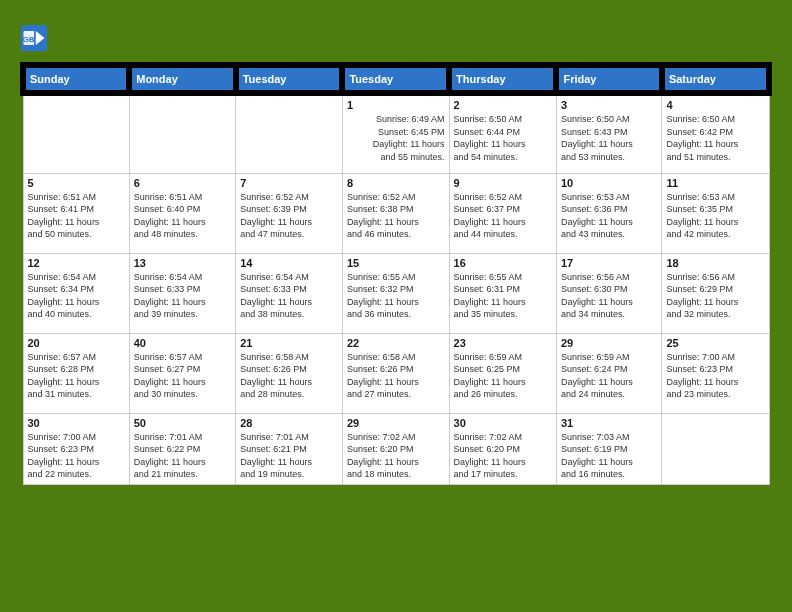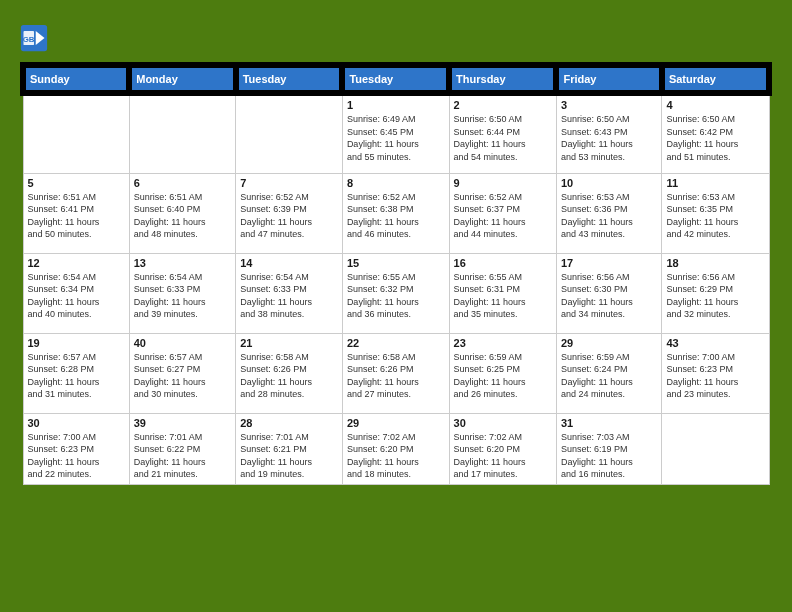--- a/index.html
+++ b/index.html
@@ -126,21 +126,21 @@
           <th>Saturday</th>
         </tr>
     </thead>
     <tbody id="calendar-body">
     <tr>
           <td class="empty-cell"></td>
           <td class="empty-cell"></td>
           <td class="empty-cell"></td>
           <td>
             <span class="day-number">1</span>
-            <div class="day-info" style="white-space: pre-line;">Sunrise: 6:49 AM
+            <div class="day-info" style="white-space: pre-line; text-align: right;">Sunrise: 6:49 AM
 Sunset: 6:45 PM
 Daylight: 11 hours
 and 55 minutes.</div>
           </td>
           <td>
             <span class="day-number">2</span>
             <div class="day-info" style="white-space: pre-line;">Sunrise: 6:50 AM
 Sunset: 6:44 PM
 Daylight: 11 hours
 and 54 minutes.</div>
@@ -257,21 +257,21 @@
           <td>
             <span class="day-number">18</span>
             <div class="day-info" style="white-space: pre-line;">Sunrise: 6:56 AM
 Sunset: 6:29 PM
 Daylight: 11 hours
 and 32 minutes.</div>
           </td>
         </tr>
         <tr>
           <td>
-            <span class="day-number">19</span>
+            <span class="day-number">20</span>
             <div class="day-info" style="white-space: pre-line;">Sunrise: 6:57 AM
 Sunset: 6:28 PM
 Daylight: 11 hours
 and 31 minutes.</div>
           </td>
           <td>
             <span class="day-number">40</span>
             <div class="day-info" style="white-space: pre-line;">Sunrise: 6:57 AM
 Sunset: 6:27 PM
 Daylight: 11 hours
@@ -299,37 +299,37 @@
 and 26 minutes.</div>
           </td>
           <td>
             <span class="day-number">29</span>
             <div class="day-info" style="white-space: pre-line;">Sunrise: 6:59 AM
 Sunset: 6:24 PM
 Daylight: 11 hours
 and 24 minutes.</div>
           </td>
           <td>
-            <span class="day-number">43</span>
+            <span class="day-number">25</span>
             <div class="day-info" style="white-space: pre-line;">Sunrise: 7:00 AM
 Sunset: 6:23 PM
 Daylight: 11 hours
 and 23 minutes.</div>
           </td>
         </tr>
         <tr>
           <td>
             <span class="day-number">30</span>
             <div class="day-info" style="white-space: pre-line;">Sunrise: 7:00 AM
 Sunset: 6:23 PM
 Daylight: 11 hours
 and 22 minutes.</div>
           </td>
           <td>
-            <span class="day-number">39</span>
+            <span class="day-number">50</span>
             <div class="day-info" style="white-space: pre-line;">Sunrise: 7:01 AM
 Sunset: 6:22 PM
 Daylight: 11 hours
 and 21 minutes.</div>
           </td>
           <td>
             <span class="day-number">28</span>
             <div class="day-info" style="white-space: pre-line;">Sunrise: 7:01 AM
 Sunset: 6:21 PM
 Daylight: 11 hours

